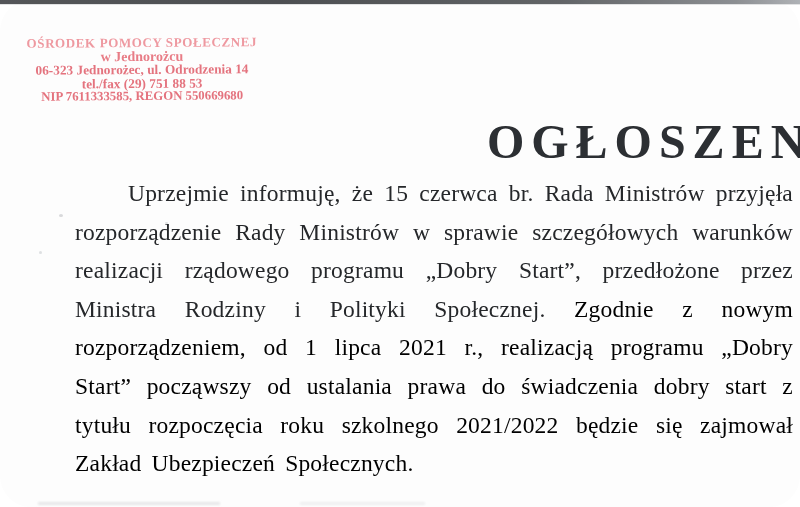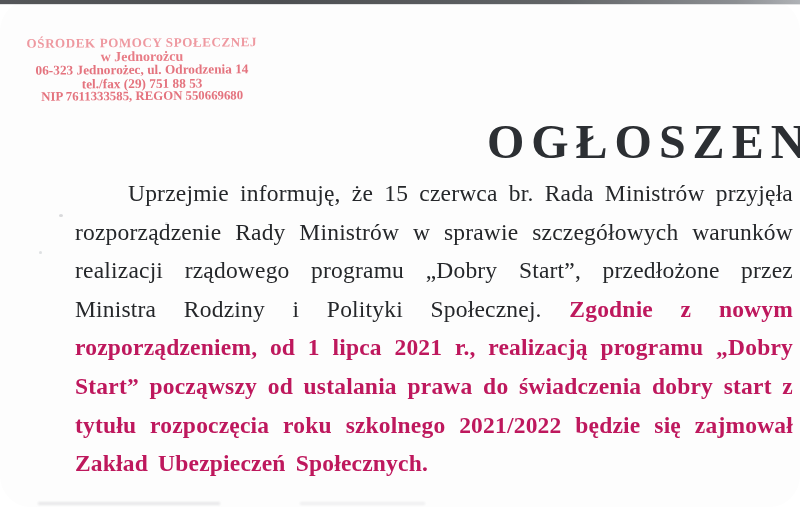--- a/index.html
+++ b/index.html
@@ -60,21 +60,21 @@
     position:absolute;left:75px;top:174px;width:718px;
     margin:0;
     font-size:23.5px;
     line-height:38.6px;
     text-align:justify;
     text-indent:53px;
     word-spacing:4px;
     letter-spacing:.2px;
     color:#25272a;
   }
-  .bodytext .bold{font-weight:bold;color:#be185d;}
+  .bodytext .bold{font-weight:normal;color:#000000;}
   
   .speck{position:absolute;background:#b9bcc0;border-radius:50%;}
   .speck.a{left:59px;top:214px;width:4px;height:3px;opacity:.55;}
   .speck.b{left:39px;top:251px;width:3px;height:3px;opacity:.45;}
   .speck.c{left:165px;top:222px;width:3px;height:2px;opacity:.45;}
   .ghost{position:absolute;height:3px;background:#d6d7d9;filter:blur(1px);opacity:.55;}
   .ghost.g1{left:38px;bottom:2px;width:182px;}
   .ghost.g2{left:300px;bottom:2px;width:125px;opacity:.35;}
 </style>
 </head>

